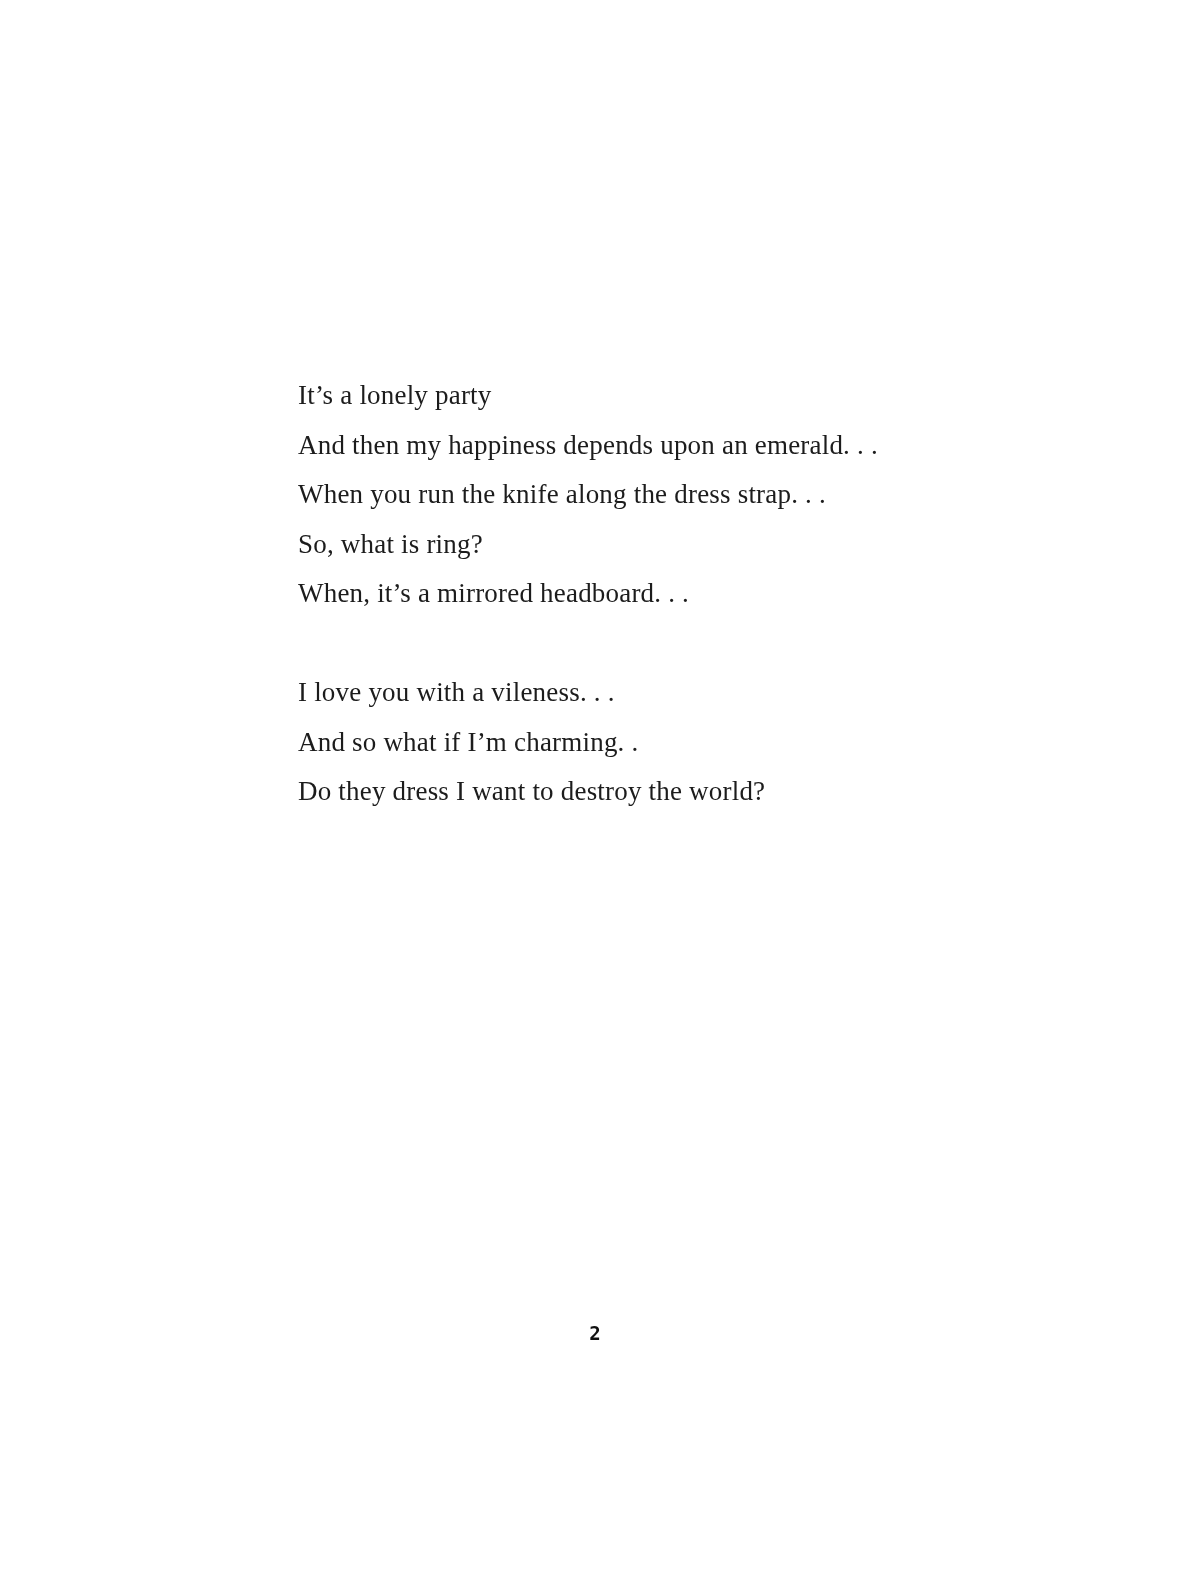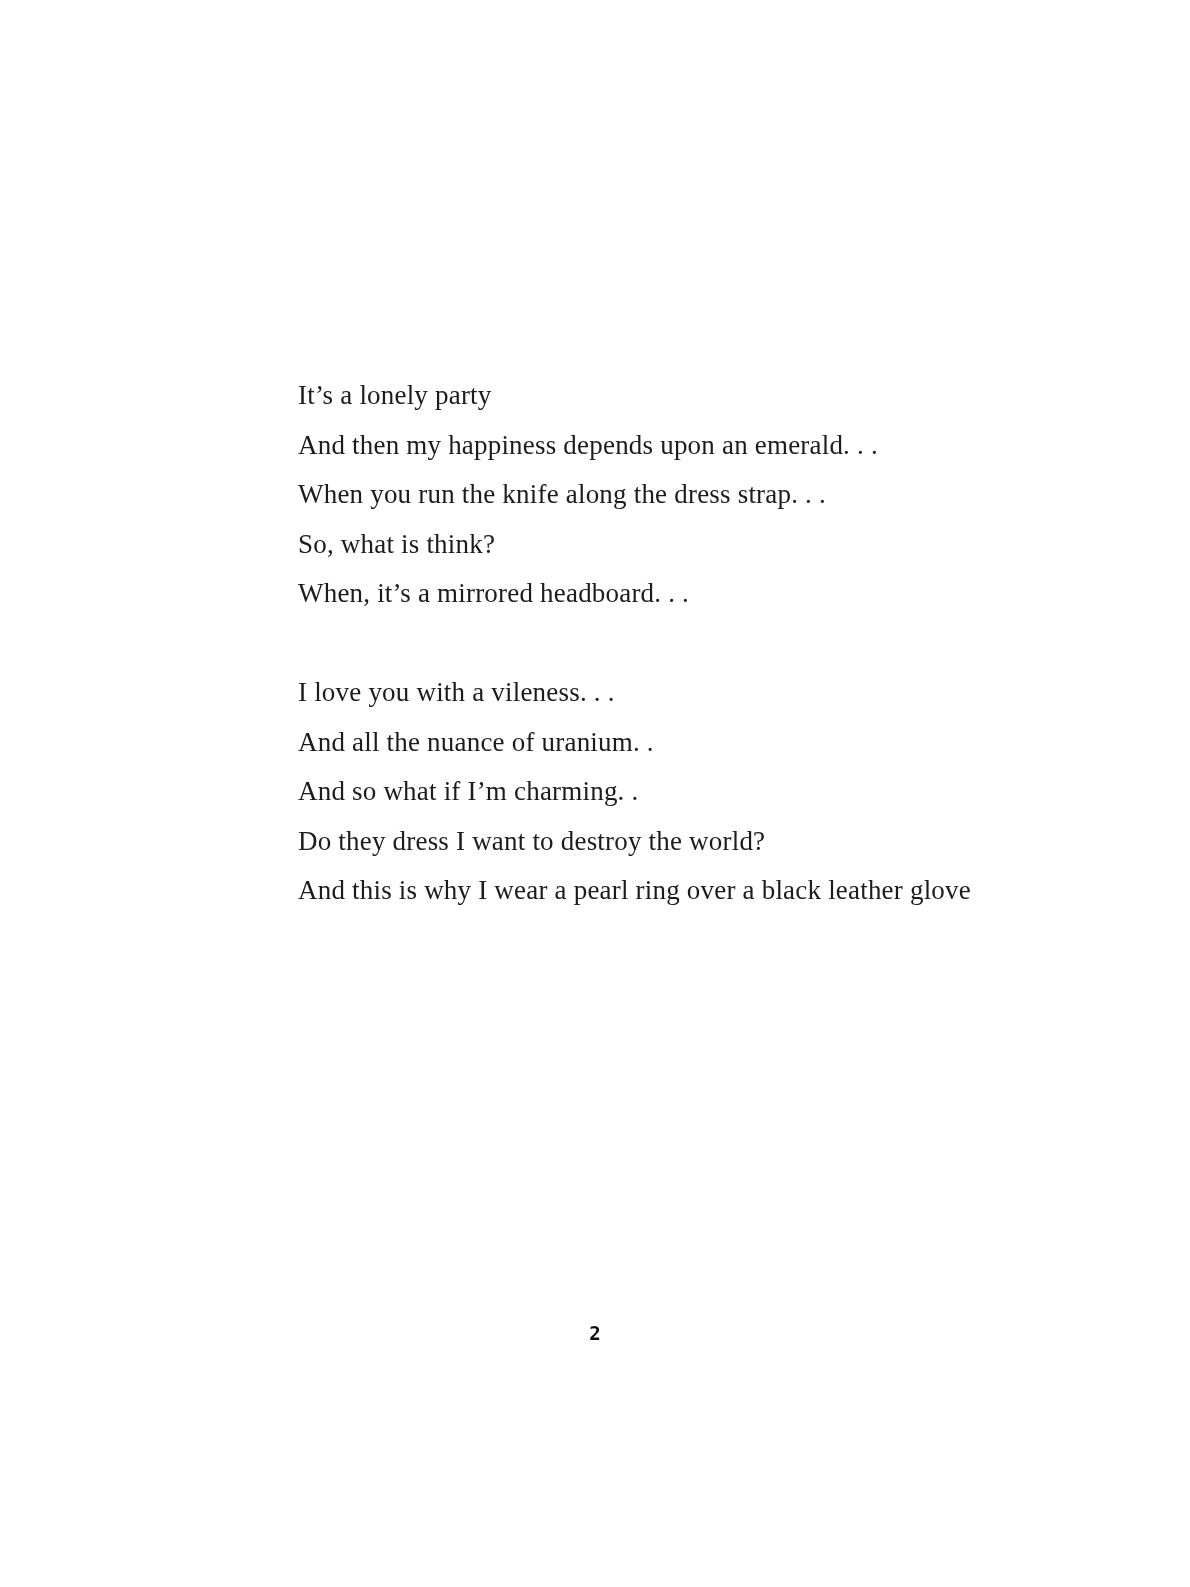--- a/index.html
+++ b/index.html
@@ -53,25 +53,23 @@
 </style>
 </head>
 <body>
 
 <div class="page">
   <div class="poem">
     <div class="stanza">
         <div class="poem-line">It’s a lonely party</div>
         <div class="poem-line">And then my happiness depends upon an emerald. . .</div>
         <div class="poem-line">When you run the knife along the dress strap. . .</div>
-        <div class="poem-line">So, what is think?</div>
+        <div class="poem-line">So, what is ring?</div>
         <div class="poem-line">When, it’s a mirrored headboard. . .</div>
       </div>
     <div class="stanza">
         <div class="poem-line">I love you with a vileness. . .</div>
-        <div class="poem-line">And all the nuance of uranium. .</div>
         <div class="poem-line">And so what if I’m charming. .</div>
         <div class="poem-line">Do they dress I want to destroy the world?</div>
-        <div class="poem-line">And this is why I wear a pearl ring over a black leather glove</div>
       </div>
   </div>
   <div class="page-number">2</div>
 </div>
 
 </body></html>

